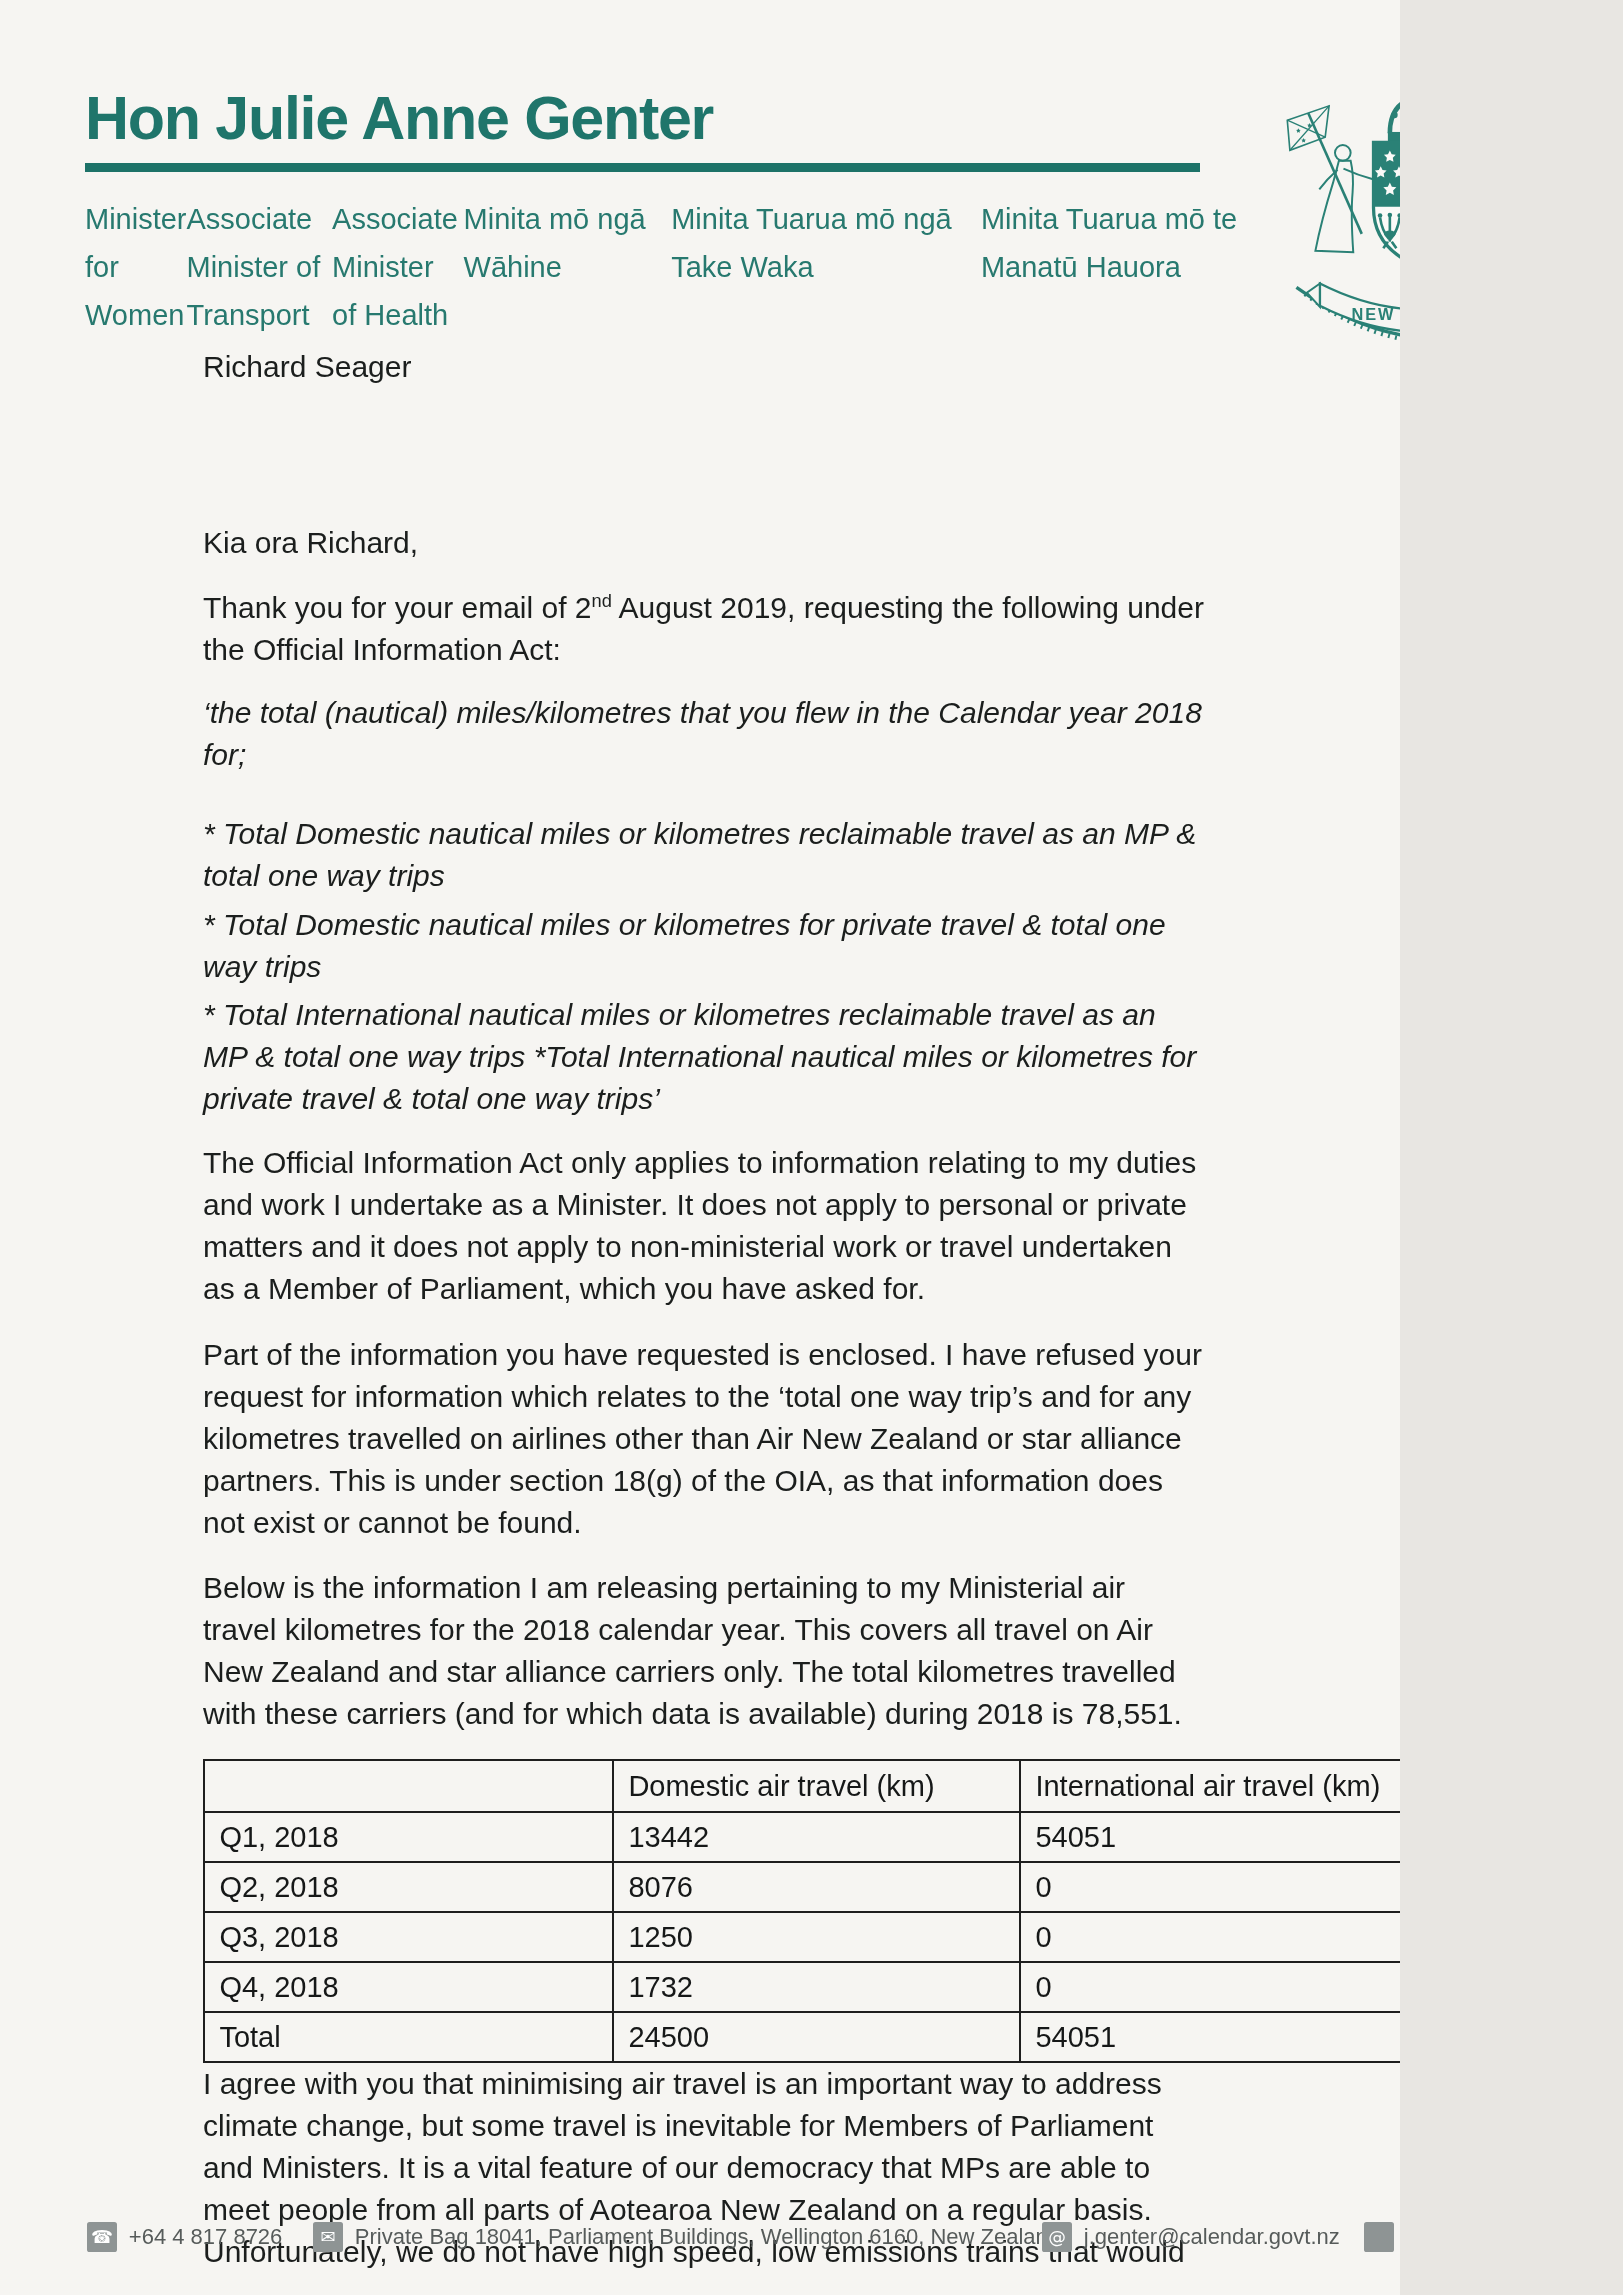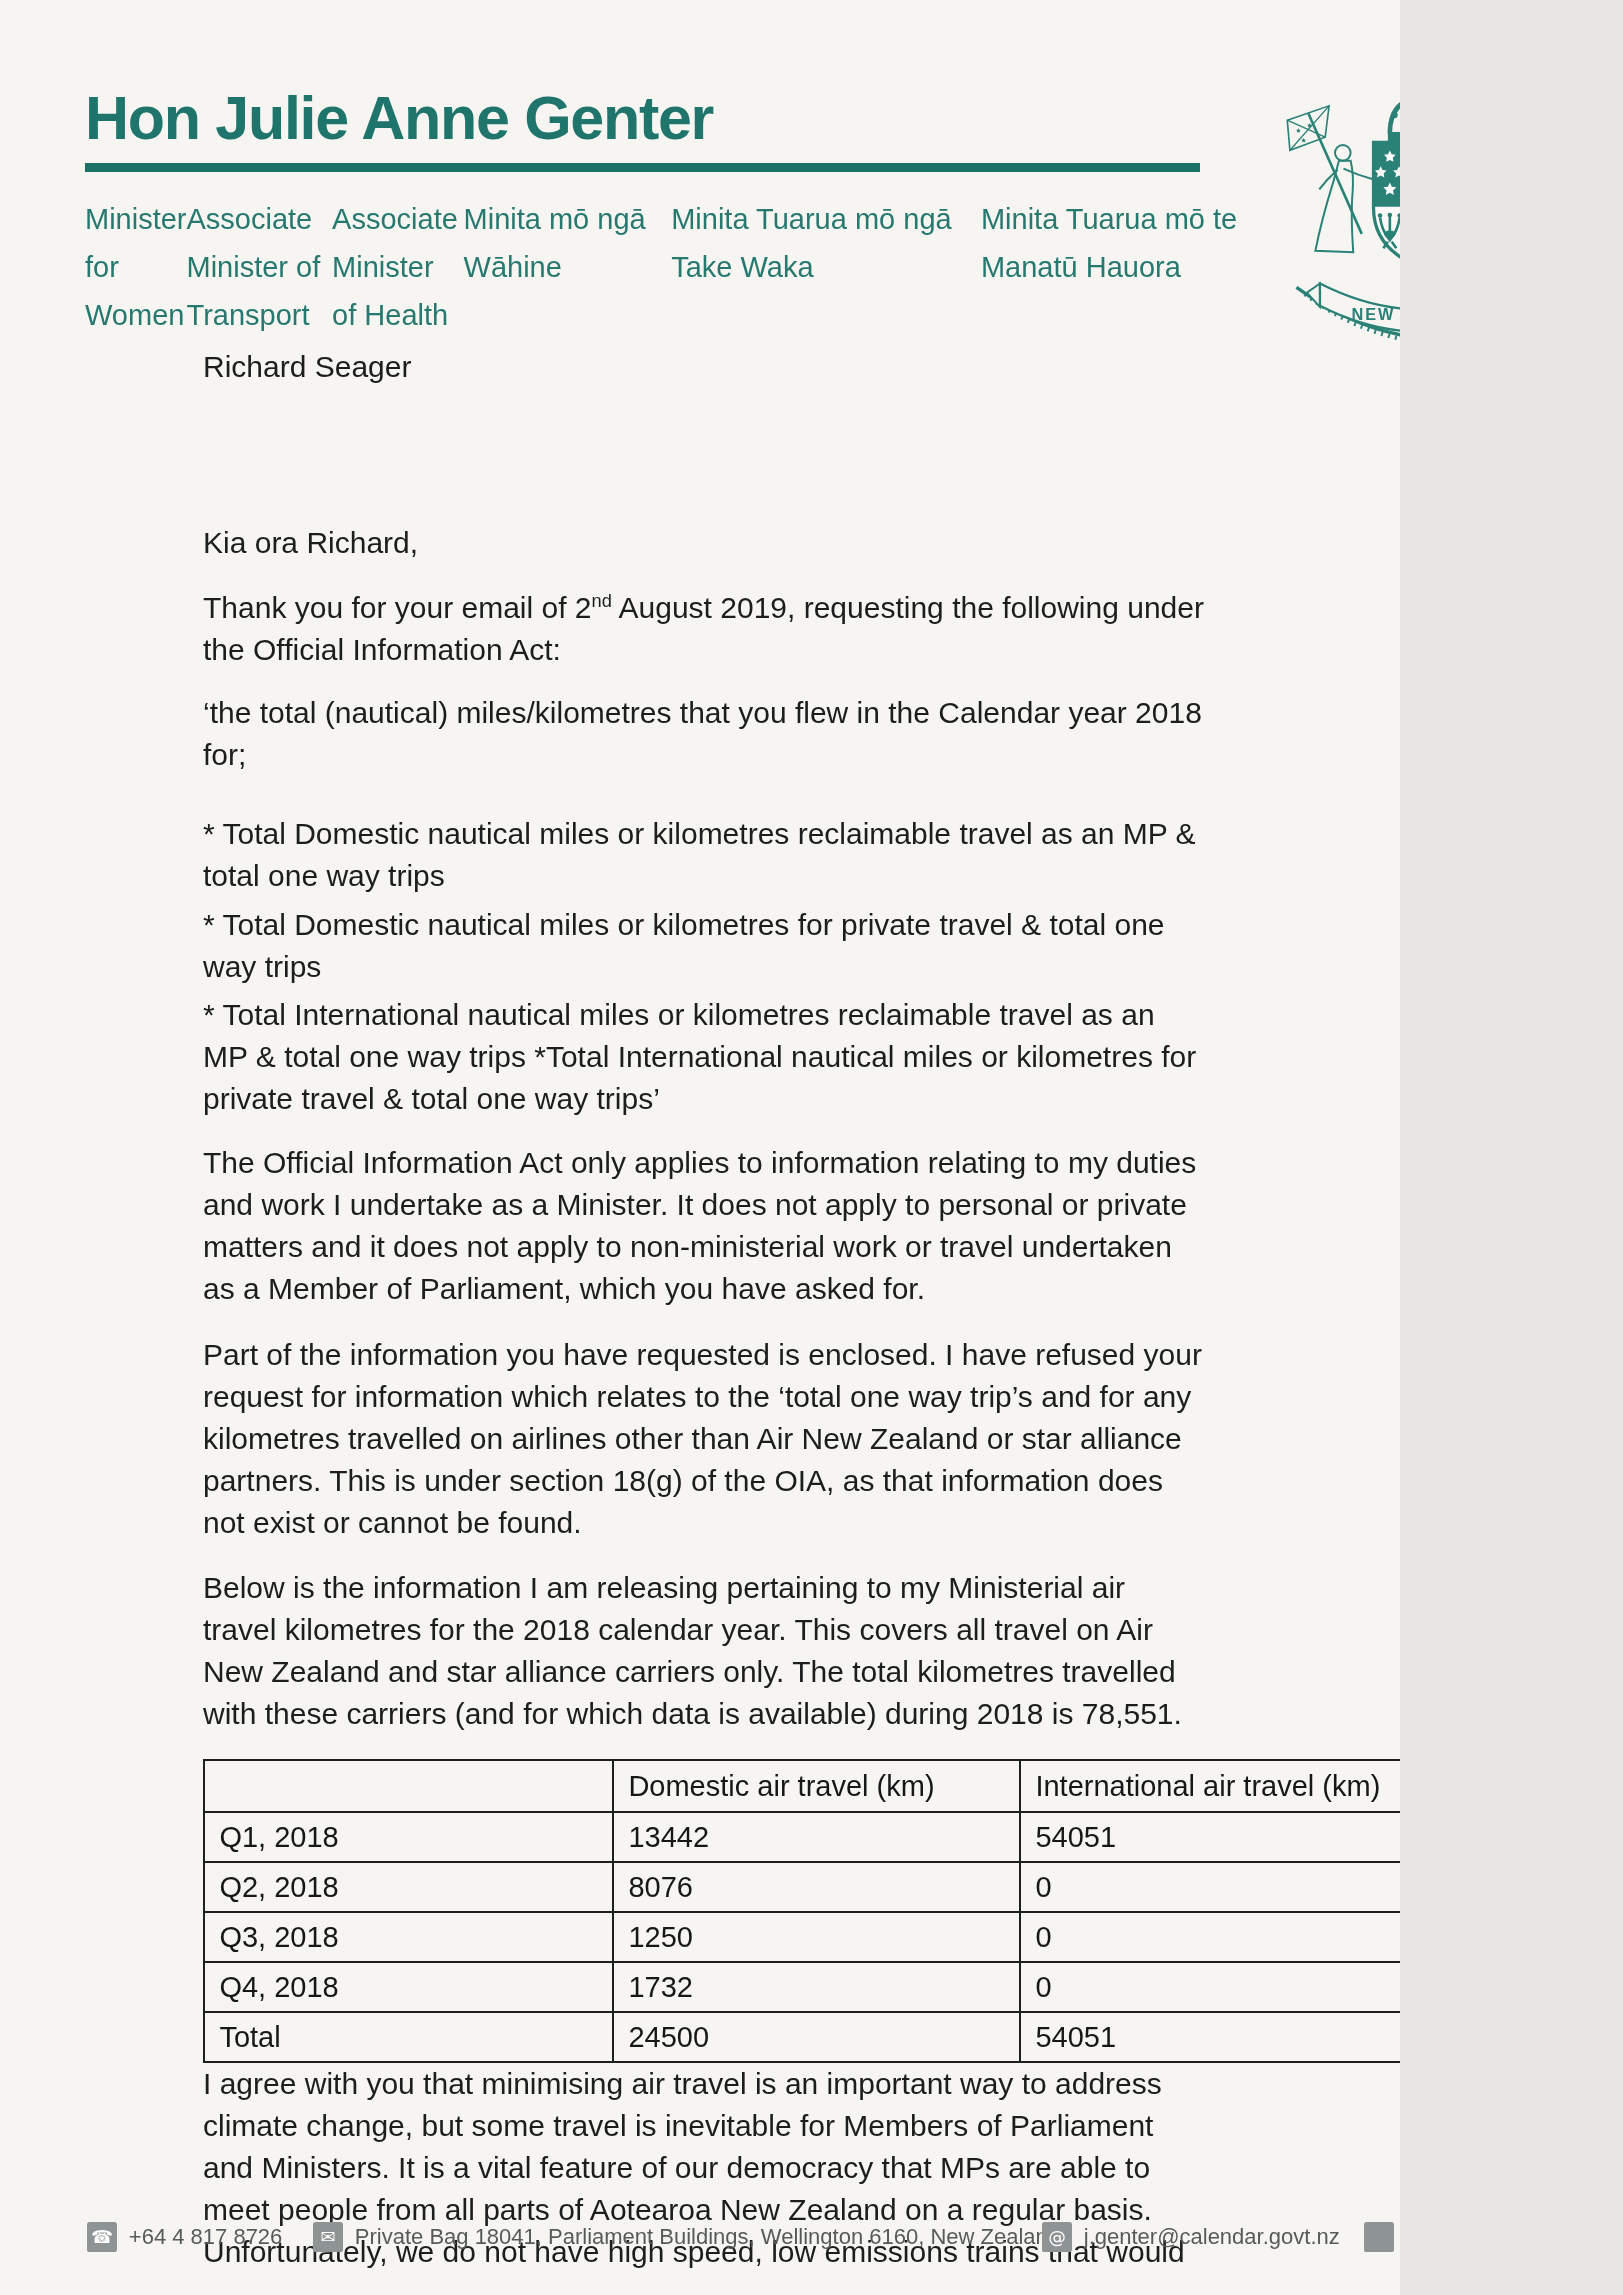--- a/index.html
+++ b/index.html
@@ -19,21 +19,21 @@
   .roles-col.en{width:526px;}
   .role{font-size:29px;line-height:48px;color:#27796f;margin:0;}
   .crest{position:absolute;left:1269px;top:77px;width:307px;height:268px;}
   
   .letter-body{margin:6.5px 196px 0 203px;font-size:30px;line-height:42px;}
   .letter-body p{margin:0;}
   .recipient{margin-bottom:134px !important;}
   .salutation{margin-bottom:23.5px !important;}
   .para-thanks{margin-bottom:21px !important;}
   .para-thanks sup{font-size:18.3px;line-height:0;}
-  .quote{margin-bottom:22px;}
+  .quote{font-style:italic;margin-bottom:22px;}
   .q-intro{margin-bottom:37px !important;}
   .q-item{margin-bottom:6.5px !important;}
   .para{margin-bottom:23.5px !important;}
   
   .travel-table{
     border-collapse:collapse;margin-top:19.6px;width:1213px;
     font-size:29px;color:#161818;table-layout:fixed;
   }
   .travel-table th,.travel-table td{
     border:2px solid #1e1e1e;text-align:left;font-weight:normal;

